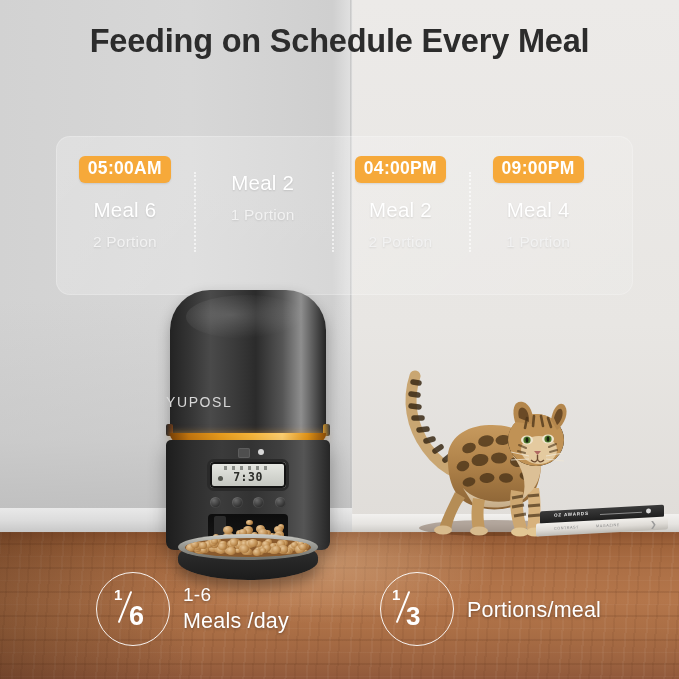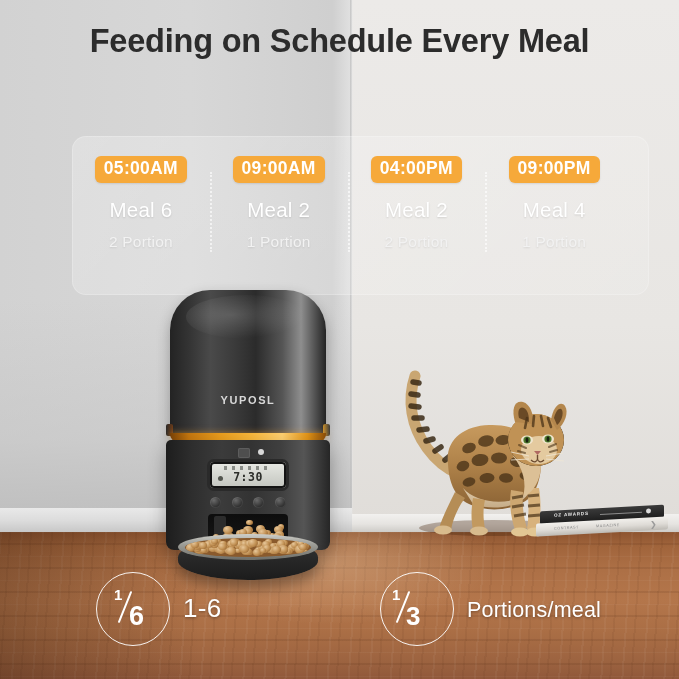--- a/index.html
+++ b/index.html
@@ -72,21 +72,21 @@
   .title{
     font-size:32.5px;font-weight:bold;color:#2c2c2c;letter-spacing:-.2px;
     line-height:1.18;
   }
   .subtitle{
     margin-top:9px;font-size:18.5px;color:#3a3a3a;font-weight:400;letter-spacing:-.1px;
   }
 
   
   .schedule-panel{
-    position:absolute;left:72px;top:136px;width:551px;height:159px;
+    position:absolute;left:56px;top:136px;width:551px;height:159px;
     border-radius:14px;
     background:linear-gradient(135deg,rgba(255,255,255,.26),rgba(255,255,255,.10));
     box-shadow:inset 0 0 0 1px rgba(255,255,255,.22);
     padding-left:26px;
   }
   .schedule-row{
     position:absolute;left:0;top:0;width:551px;height:131px;
     display:flex;
   }
   .meal-col{
@@ -119,22 +119,22 @@
     border-radius:40px 40px 7px 7px;
     background:
       linear-gradient(90deg,#232323 0%,#353535 13%,#4a4a4a 26%,#3a3a3a 42%,#2b2b2b 55%,#555 72%,#8e8e8e 84%,#4b4b4b 94%,#242424 100%);
     box-shadow:0 6px 14px rgba(0,0,0,.28);
   }
   .hopper-top-gloss{
     position:absolute;left:16px;top:5px;width:120px;height:44px;border-radius:50%;
     background:radial-gradient(ellipse at 38% 45%,rgba(255,255,255,.17),rgba(255,255,255,0) 70%);
   }
   .hopper-logo{
-    position:absolute;left:0;top:104px;width:164px;text-align:center;
-    color:#d8d8d8;font-size:11px;font-weight:bold;letter-spacing:1.6px;
+    position:absolute;left:0;top:104px;width:164px;text-align:left;
+    color:#d8d8d8;font-size:14px;font-weight:normal;letter-spacing:1.6px;
   }
   .led-ring{
     position:absolute;left:4px;top:143px;width:156px;height:9px;border-radius:0 0 8px 8px;
     background:linear-gradient(90deg,#7a4206 0%,#c4760f 12%,#e99c1c 32%,#f7b63a 52%,#ffd070 72%,#e39518 88%,#8a4c07 100%);
     box-shadow:0 0 7px rgba(246,169,58,.55);
   }
   .side-tab-l{
     position:absolute;left:0px;top:134px;width:7px;height:12px;border-radius:2px;
     background:linear-gradient(90deg,#2a2a2a,#6d3b18);
   }
@@ -251,21 +251,21 @@
   }
   .frac{position:relative;width:52px;height:46px;color:#ffffff;}
   .frac .num{position:absolute;left:7px;top:0px;font-size:15px;font-weight:bold;}
   .frac .bar{position:absolute;left:17px;top:4px;width:2px;height:34px;
     background:#ffffff;transform:rotate(22deg);border-radius:2px;}
   .frac .den{position:absolute;left:22px;top:15px;font-size:27px;font-weight:bold;letter-spacing:-1px;}
   .frac.wide .num{left:1px;}
   .frac.wide .bar{left:11px;}
   .frac.wide .den{left:15px;font-size:26px;}
   .f-text{color:#ffffff;line-height:1.22;text-shadow:0 1px 3px rgba(0,0,0,.35);}
-  .f-range{font-size:26px;font-weight:400;letter-spacing:.3px;}
+  .f-range{font-size:19px;font-weight:400;letter-spacing:.3px;}
   .f-label{font-size:21.5px;font-weight:400;letter-spacing:.2px;margin-top:2px;}
 </style>
 </head>
 <body>
 
 <div id="stage">
 
   <div class="wall"></div>
   <div class="wall-right-panel"></div>
   <div class="wall-seam"></div>
@@ -285,21 +285,20 @@
   <div class="schedule-panel">
     <div class="schedule-row">
 
       <div class="meal-col">
         <div class="time-badge">05:00AM</div>
         <div class="meal-name">Meal 6</div>
         <div class="meal-portion">2 Portion</div>
       </div>
 
       <div class="meal-col">
-        <div class="time-badge">09:00AM</div>
         <div class="meal-name">Meal 2</div>
         <div class="meal-portion">1 Portion</div>
       </div>
 
       <div class="meal-col">
         <div class="time-badge">04:00PM</div>
         <div class="meal-name">Meal 2</div>
         <div class="meal-portion">2 Portion</div>
       </div>
 
@@ -604,20 +603,21 @@
   <div class="feature f1">
     <div class="f-circle">
       <div class="frac">
         <span class="num">1</span>
         <span class="bar"></span>
         <span class="den">6</span>
       </div>
     </div>
     <div class="f-text">
       <div class="f-range">1-6</div>
+      <div class="f-label">Meals /day</div>
     </div>
   </div>
 
   <div class="feature f2">
     <div class="f-circle">
       <div class="frac wide">
         <span class="num">1</span>
         <span class="bar"></span>
         <span class="den">3</span>
       </div>

